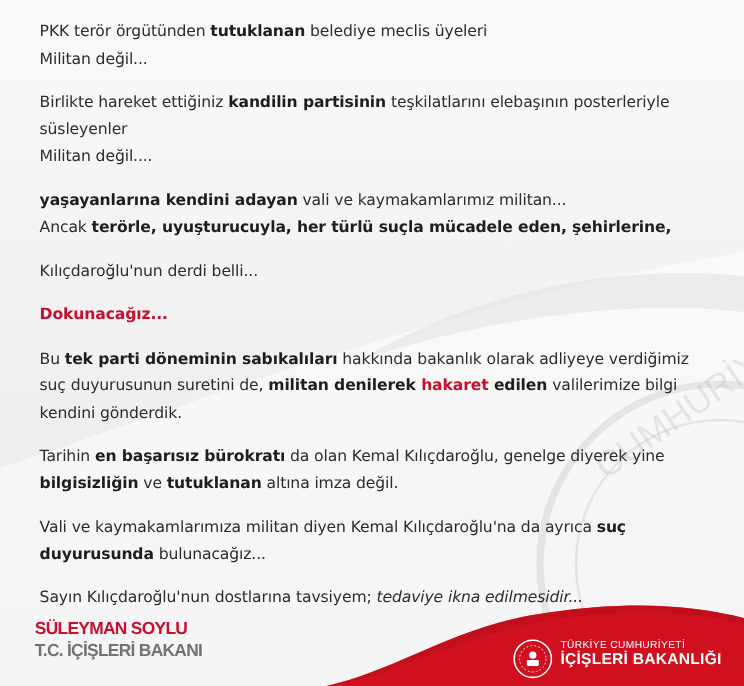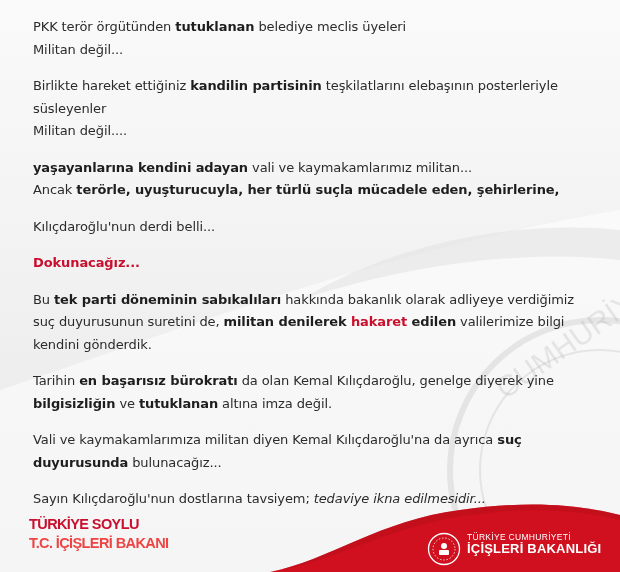--- a/index.html
+++ b/index.html
@@ -20,21 +20,21 @@
     .para p { margin: 4px; }
     b { font-weight: bold; color: #1e1e1e; }
     .red-bold { color: #c8102e; font-weight: bold; }
     i { font-style: italic; }
     .sig {
       position: absolute; left: 29px; top: 515px; z-index: 2;
       font-family: "Liberation Sans", sans-serif; font-weight: bold;
       font-size: 14.5px; line-height: 19px; letter-spacing: -0.6px;
     }
     .sig .name { color: #c8102e; }
-    .sig .title { color: #ef4444; }
+    .sig .title { color: #737373; }
     .footer-wave { position: absolute; left: 0; top: 0; width: 620px; height: 572px; z-index: 1; }
     .logo {
       position: absolute; left: 427px; top: 532px; z-index: 3;
       display: flex; align-items: flex-start; gap: 6px;
     }
     .logo .emblem { width: 34px; height: 34px; }
     .logo .txt { color: #fff; font-family: "Liberation Sans", sans-serif; line-height: 11px; }
     .logo .l1 { font-size: 8.5px; letter-spacing: 0.3px; }
     .logo .l2 { font-size: 13px; font-weight: bold; letter-spacing: 0.2px; }
   </style>
@@ -88,21 +88,21 @@
     <div class="para">
       <p><span>Vali ve kaymakamlarımıza militan diyen Kemal Kılıçdaroğlu'na da ayrıca </span><b>suç</b></p>
       <p><b>duyurusunda</b><span> bulunacağız...</span></p>
     </div>
     <div class="para">
       <p><span>Sayın Kılıçdaroğlu'nun dostlarına tavsiyem; </span><i>tedaviye ikna edilmesidir...</i></p>
     </div>
   </div>
 
 <div class="sig">
-  <div class="name">TÜRKİYE SOYLU</div>
+  <div class="name">SÜLEYMAN SOYLU</div>
   <div class="title">T.C. İÇİŞLERİ BAKANI</div>
 </div>
 
 <div class="logo">
   <svg class="emblem" viewBox="0 0 34 34">
     <circle cx="17" cy="17" r="15.5" fill="none" stroke="#fff" stroke-width="1.3"></circle>
     <circle cx="17" cy="17" r="11" fill="none" stroke="#fff" stroke-width="0.8" stroke-dasharray="1.5 1.8"></circle>
     <circle cx="17" cy="14" r="3" fill="#fff"></circle>
     <rect x="12" y="18" width="10" height="5" rx="1" fill="#fff"></rect>
   </svg>

